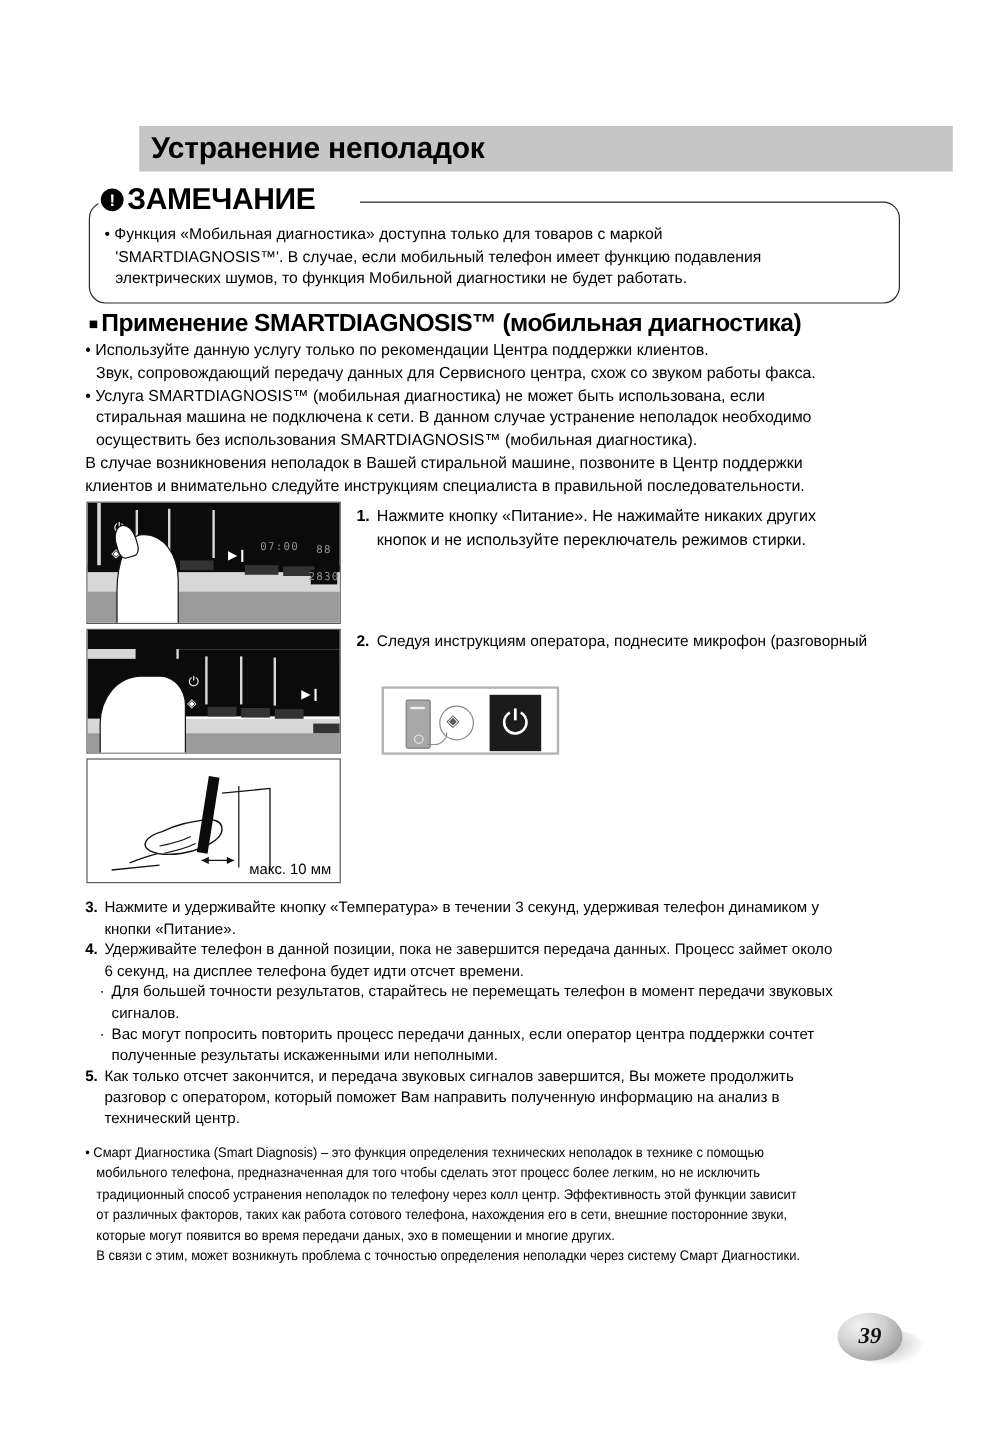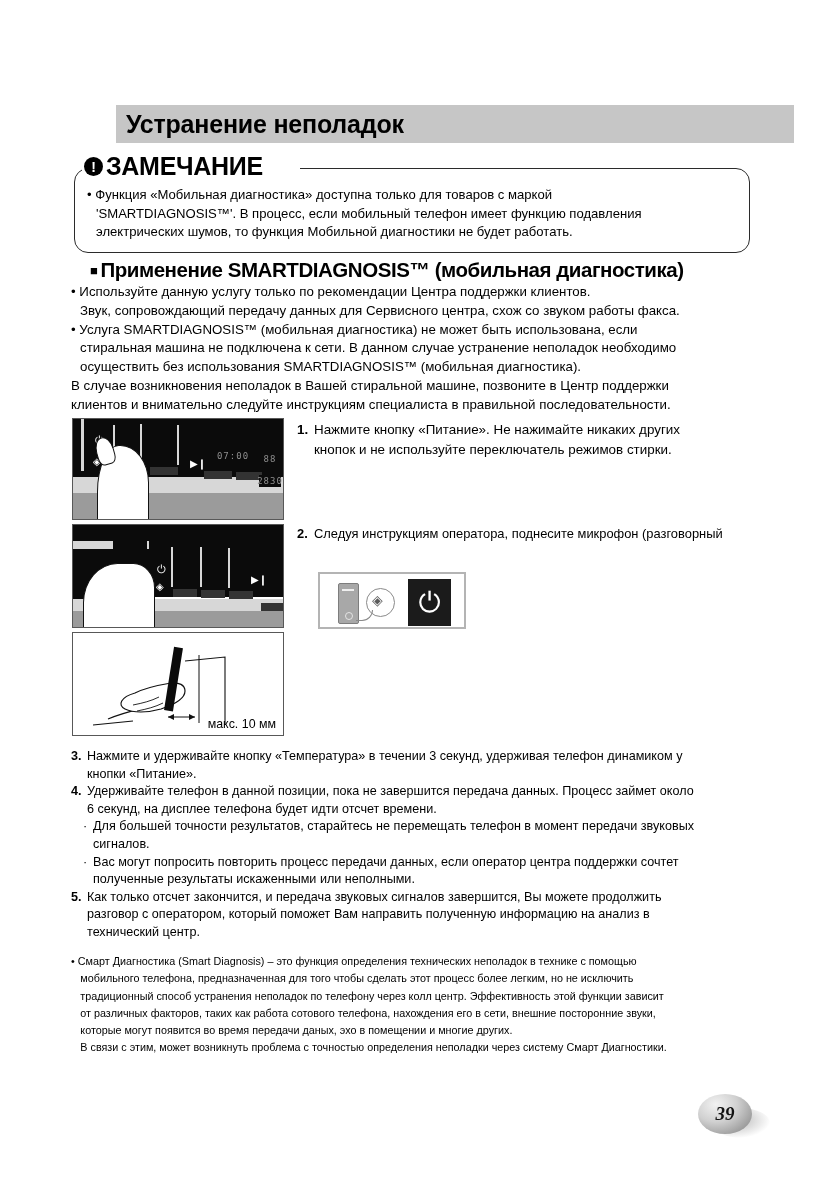--- a/index.html
+++ b/index.html
@@ -109,21 +109,21 @@
   .notice-body .b-line.first::before {
     content: "• ";
   }
   .notice-body .b-line.cont {
     padding-left: 9px;
   }
 
   
   .section-heading {
     position: absolute;
-    left: 90px;
+    left: 74px;
     top: 258px;
     font-size: 20.5px;
     font-weight: bold;
     letter-spacing: -0.45px;
     white-space: nowrap;
   }
   .section-heading .sq {
     font-size: 13px;
     vertical-align: 2px;
     margin-right: 3px;
@@ -392,21 +392,21 @@
 
   <div class="notice-wrap">
     <div class="notice-box"></div>
     <div class="notice-label-mask"></div>
     <div class="notice-label">
       <span class="notice-icon">!</span>
       <span class="notice-label-text">ЗАМЕЧАНИЕ</span>
     </div>
     <div class="notice-body">
       <div class="b-line first">Функция «Мобильная диагностика» доступна только для товаров с маркой</div>
-      <div class="b-line cont">'SMARTDIAGNOSIS™'. В процесс, если мобильный телефон имеет функцию подавления</div>
+      <div class="b-line cont">'SMARTDIAGNOSIS™'. В случае, если мобильный телефон имеет функцию подавления</div>
       <div class="b-line cont">электрических шумов, то функция Мобильной диагностики не будет работать.</div>
     </div>
   </div>
 
   <div class="section-heading">
     <span class="sq">■</span><span>Применение SMARTDIAGNOSIS™ (мобильная диагностика)</span>
   </div>
 
   <div class="intro">
     <div class="ln bul">Используйте данную услугу только по рекомендации Центра поддержки клиентов.</div>

